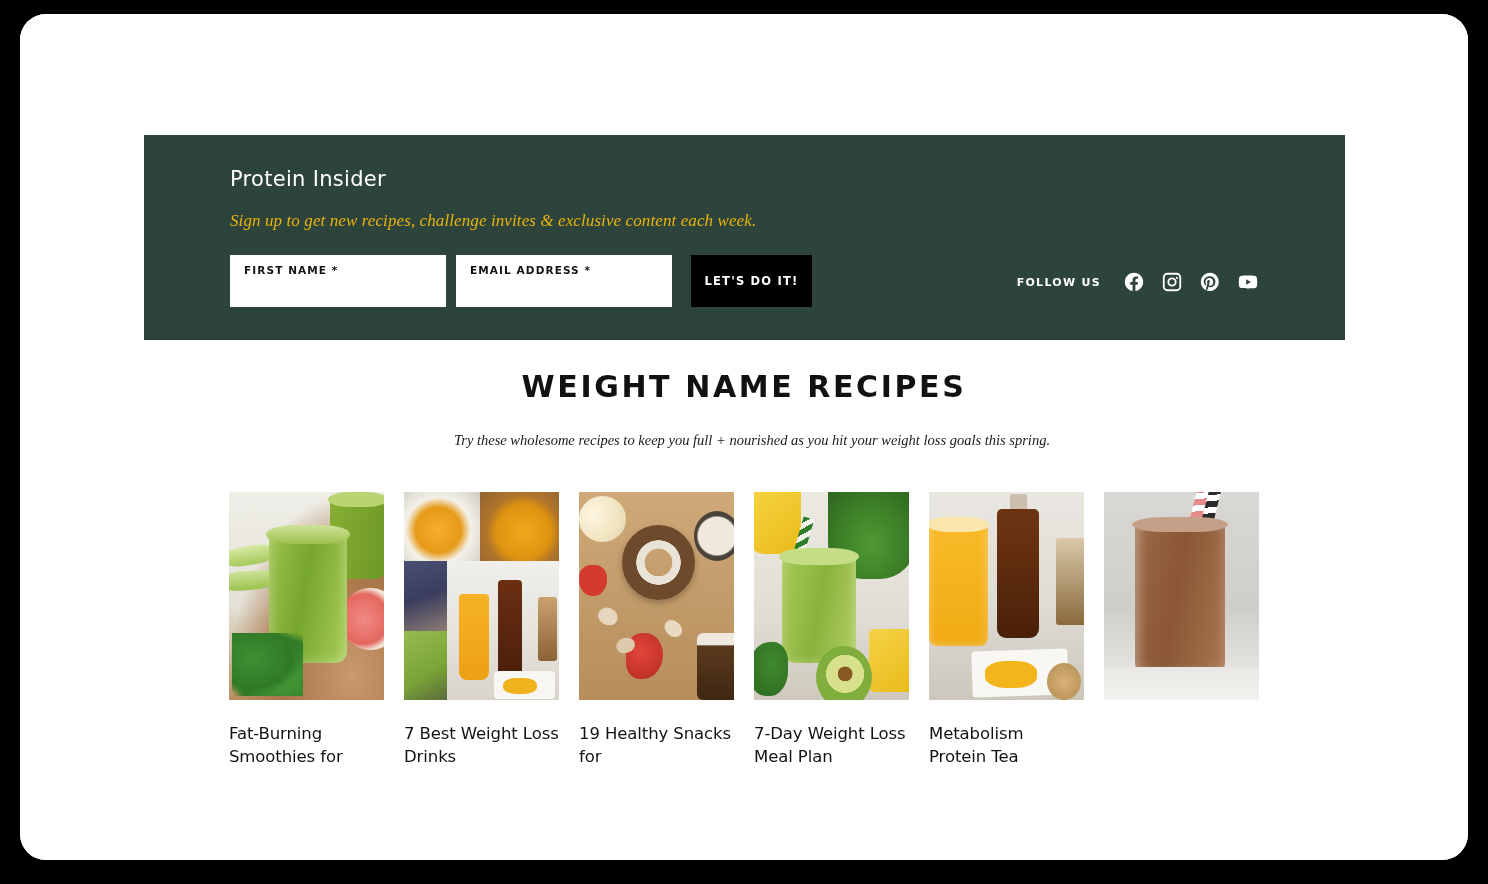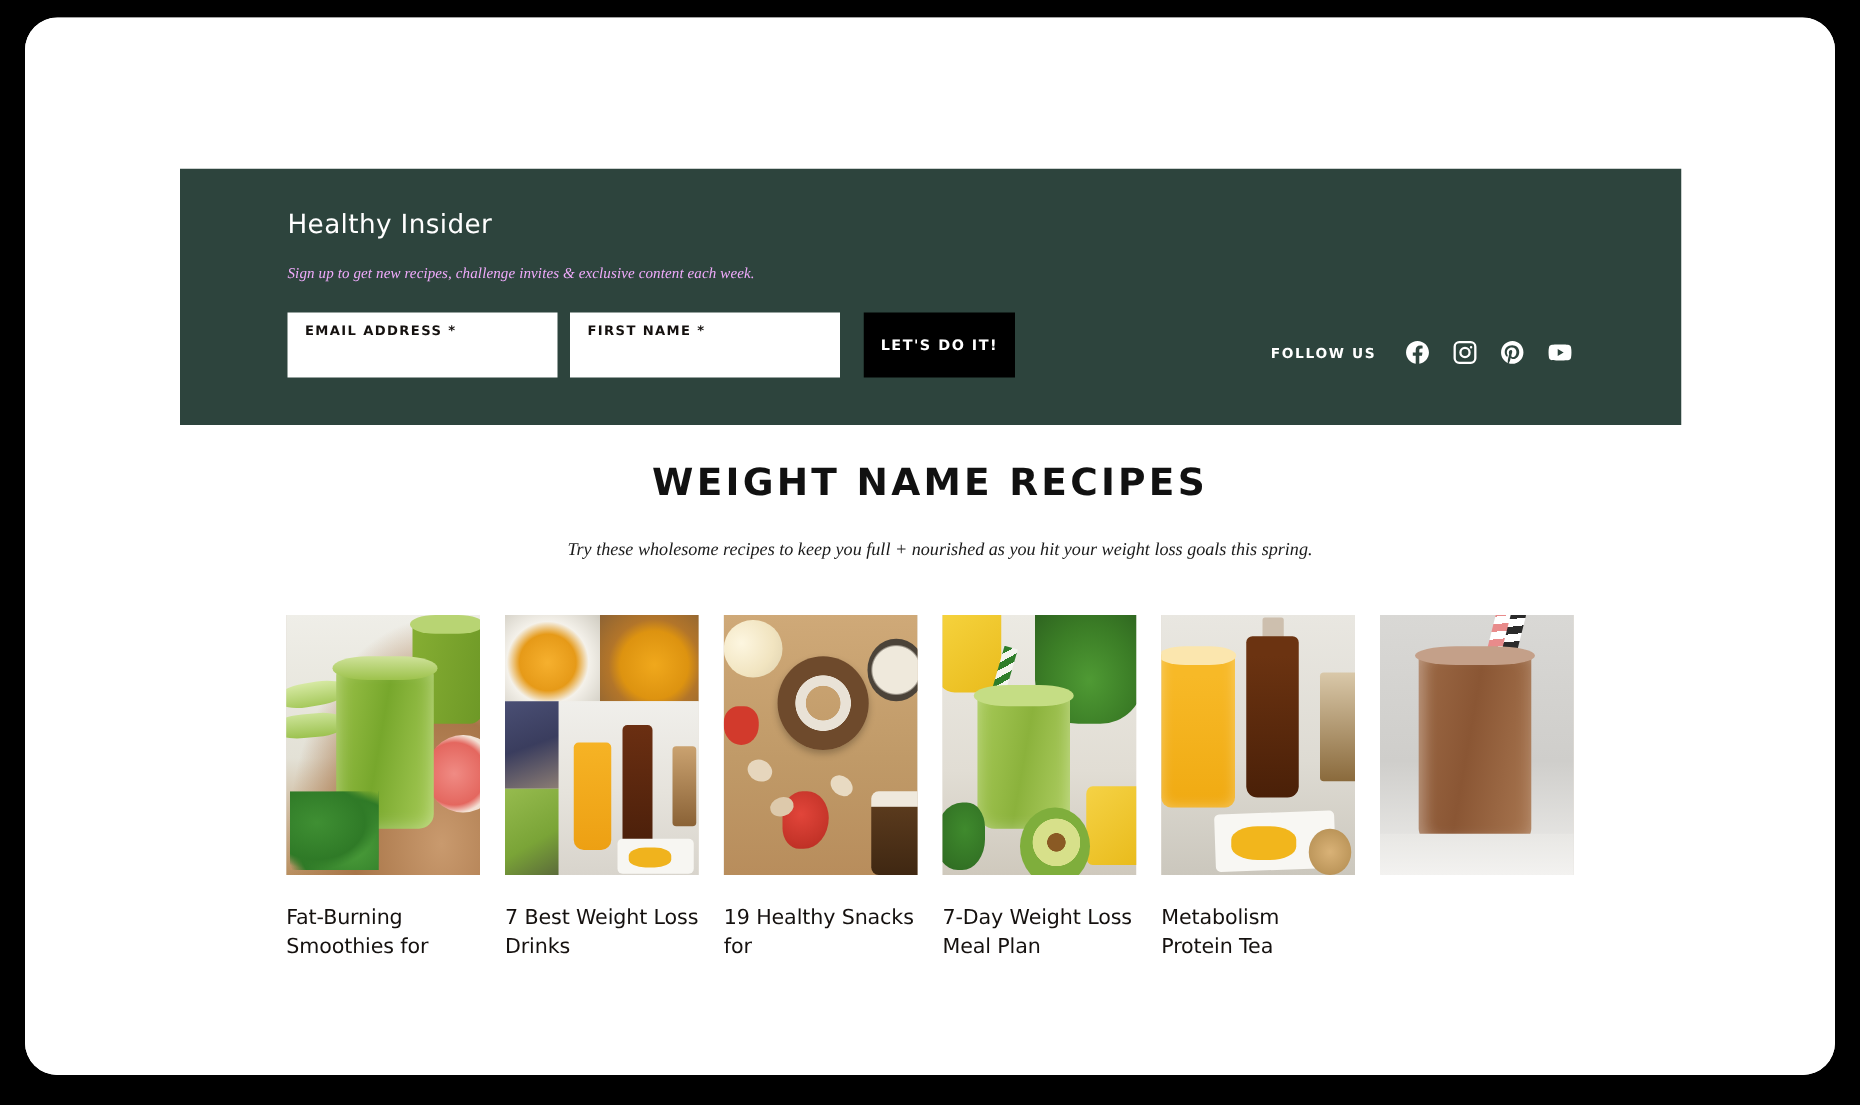--- a/index.html
+++ b/index.html
@@ -59,22 +59,22 @@
   .newsletter-title {
     color: #ffffff;
     font-size: 21px;
     font-weight: 400;
     letter-spacing: .3px;
     font-family: "DejaVu Sans", sans-serif;
     margin-bottom: 20px;
   }
 
   .newsletter-sub {
-    color: #f0abfc;
-    font-size: 12px;
+    color: #eab308;
+    font-size: 17px;
     font-style: italic;
     font-family: "Liberation Serif", serif;
     letter-spacing: .1px;
     margin-bottom: 24px;
   }
 
   .form-row {
     display: flex;
     align-items: stretch;
     gap: 10px;
@@ -343,32 +343,32 @@
 </style>
 </head>
 <body>
 
 <div class="window-shadow"></div>
 
 <div class="window-frame">
   <div class="page-scroll">
 
     <section class="newsletter">
-      <h2 class="newsletter-title">Healthy Insider</h2>
+      <h2 class="newsletter-title">Protein Insider</h2>
       <p class="newsletter-sub">Sign up to get new recipes, challenge invites &amp; exclusive content each week.</p>
 
       <form class="form-row">
+        <div class="field">
+          <span class="field-label">FIRST NAME *</span>
+          <input class="field-input" type="text" value="" placeholder="" style="">
+        </div>
+
         <div class="field">
           <span class="field-label">EMAIL ADDRESS *</span>
           <input class="field-input" type="email" value="" placeholder="" style="">
-        </div>
-
-        <div class="field">
-          <span class="field-label">FIRST NAME *</span>
-          <input class="field-input" type="text" value="" placeholder="" style="">
         </div>
 
         <button class="submit-btn" type="submit">LET'S DO IT!</button>
       </form>
 
       <div class="follow">
         <span class="follow-label">FOLLOW US</span>
 
         <div class="social-list">
           <a class="social-icon" href="#">

